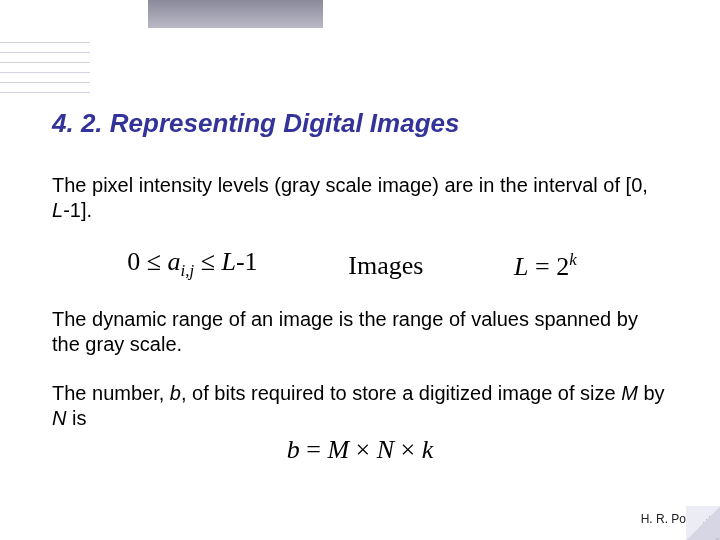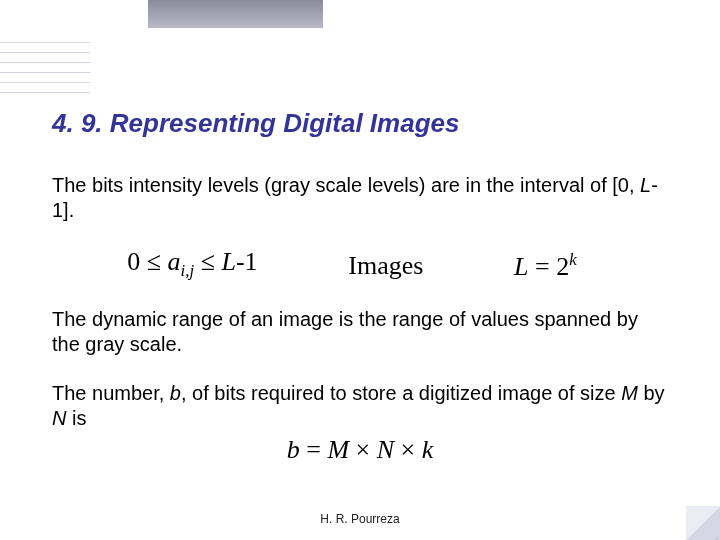--- a/index.html
+++ b/index.html
@@ -65,21 +65,21 @@
     margin-top: 0;
   }
   .it { font-style: italic; }
   .sub { font-size: 0.65em; vertical-align: sub; font-style: italic; }
   .sup { font-size: 0.65em; vertical-align: super; font-style: italic; }
   .footer {
     position: absolute;
     bottom: 14px;
     left: 0;
     width: 720px;
-    text-align: center;
+    text-align: right;
     font-size: 12px;
     color: #222;
   }
   .corner {
     position: absolute;
     right: 0;
     bottom: 0;
     width: 0;
     height: 0;
     border-left: 34px solid transparent;
@@ -115,24 +115,24 @@
   <div></div>
     <div></div>
     <div></div>
     <div></div>
     <div></div>
     <div></div>
 </div>
 
 <div class="content">
 
-  <div class="title">4. 9. Representing Digital Images</div>
+  <div class="title">4. 2. Representing Digital Images</div>
 
   <div class="para">
-    <span>The bits intensity levels (gray scale levels) are in the interval of [0, </span><span class="it">L</span><span>-1].</span>
+    <span>The pixel intensity levels (gray scale image) are in the interval of [0, </span><span class="it">L</span><span>-1].</span>
   </div>
 
   <div class="eqrow">
     <span>
       <span>0 </span><span>≤</span><span class="it"> a</span><span class="sub">i,j</span><span> ≤ </span><span class="it">L</span><span>-1</span>
     </span>
     <span>Images</span>
     <span>
       <span class="it">L</span><span> = 2</span><span class="sup">k</span>
     </span>

